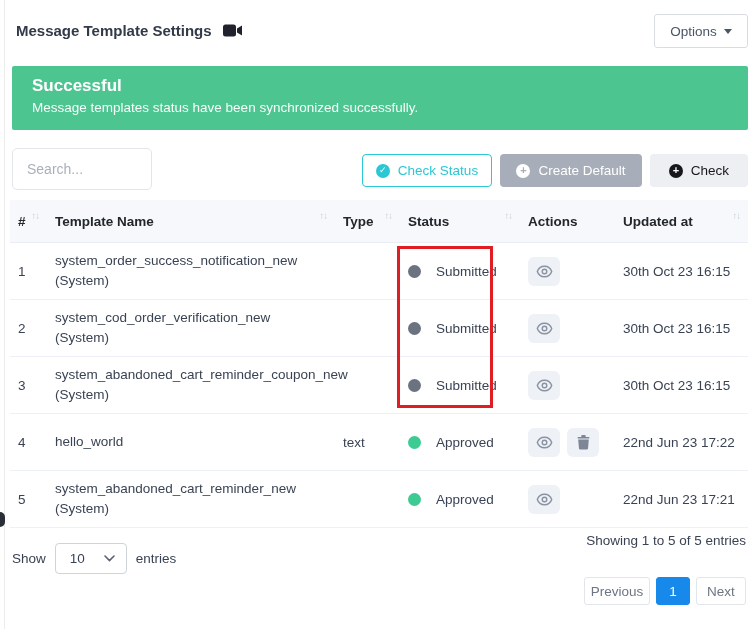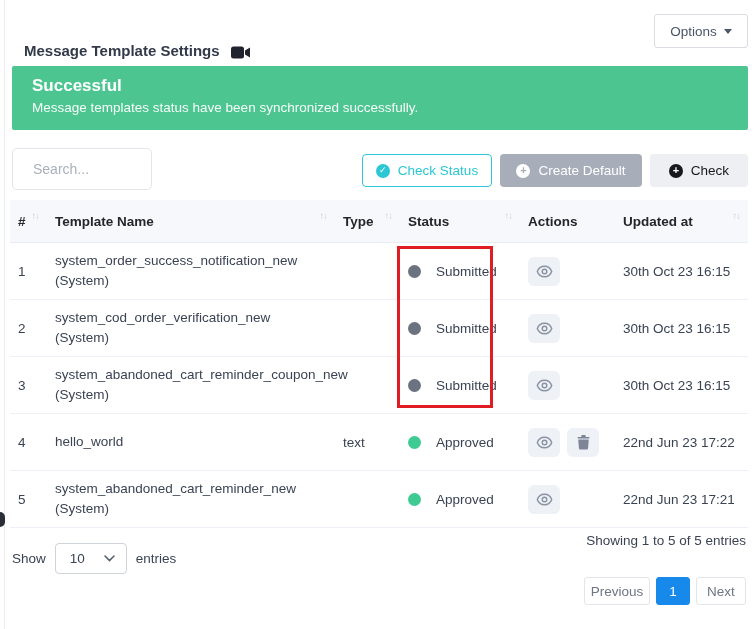--- a/index.html
+++ b/index.html
@@ -3,34 +3,34 @@
 <meta charset="utf-8">
 <style>
   * { margin:0; padding:0; box-sizing:border-box; }
   html,body { background:#fff; }
   body { font-family:"Liberation Sans", sans-serif; }
   .page { position:relative; width:755px; height:629px; background:#fff; overflow:hidden; }
   .left-line { position:absolute; left:4px; top:0; bottom:0; width:1px; background:#ececec; }
   .edge-notch { position:absolute; left:0; top:512px; width:5px; height:15px; background:#2a2e36; border-radius:0 10px 10px 0; }
 
   
-  .page-header { position:absolute; left:24px; top:22px; display:flex; align-items:flex-end; gap:11px;margin-top:20px; }
+  .page-header { position:absolute; left:16px; top:22px; display:flex; align-items:center; gap:11px; }
   .page-title { font-size:15px; font-weight:bold; color:#323a49; }
   .options-btn { position:absolute; right:7px; top:14px; width:94px; height:34px; background:#fff;
     border:1px solid #d9dde3; border-radius:3px; display:flex; align-items:center; justify-content:center;
     gap:7px; font-size:13.5px; color:#4a5568; cursor:pointer; }
   .caret-down { width:0; height:0; border-left:4px solid transparent; border-right:4px solid transparent; border-top:5px solid #4a5568; }
 
   
   .alert { position:absolute; left:12px; right:7px; top:66px; height:64px; background:#4dc591; border-radius:2px; padding:9px 20px; color:#fff; }
   .alert-title { font-size:17px; font-weight:bold; line-height:1.35; }
   .alert-msg { font-size:13.5px; color:rgba(255,255,255,0.95); margin-top:2px; }
 
   
-  .search-input { position:absolute; left:12px; top:148px; width:140px; height:42px; border:1px solid #e2e5ea; border-radius:5px; padding:0 20px; font-size:14px; color:#495057; outline:none; font-family:"Liberation Sans",sans-serif; }
+  .search-input { position:absolute; left:12px; top:148px; width:140px; height:42px; border:1px solid #e2e5ea; border-radius:5px; padding:0 14px; font-size:14px; color:#495057; outline:none; font-family:"Liberation Sans",sans-serif; }
   .search-input::placeholder { color:#aab0bb; }
   .toolbar-buttons { position:absolute; right:7px; top:154px; display:flex; gap:8px; }
   .btn { height:33px; border-radius:4px; display:inline-flex; align-items:center; justify-content:center; gap:8px; font-size:13.5px; cursor:pointer; border:none; font-family:"Liberation Sans",sans-serif; }
   .btn-check { width:130px; background:#fff; border:1px solid #2bc7d4; color:#2bc7d4; }
   .btn-gray { width:142px; background:#a8aeb9; color:#fff; }
   .btn-light { width:98px; background:#edeff2; color:#16181d; }
   .icon-circle { width:14px; height:14px; border-radius:50%; display:inline-flex; align-items:center; justify-content:center; font-size:9px; line-height:1; }
   .ic-check { background:#2bc7d4; color:#fff; }
   .ic-plus-w { background:#fff; color:#a8aeb9; font-weight:bold; font-size:11px; }
   .ic-plus-b { background:#16181d; color:#fff; font-weight:bold; font-size:11px; }

